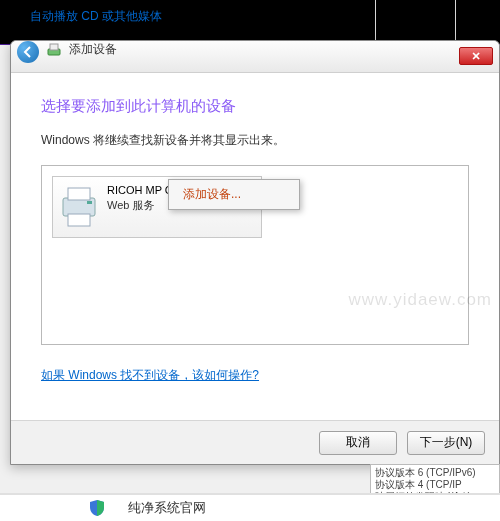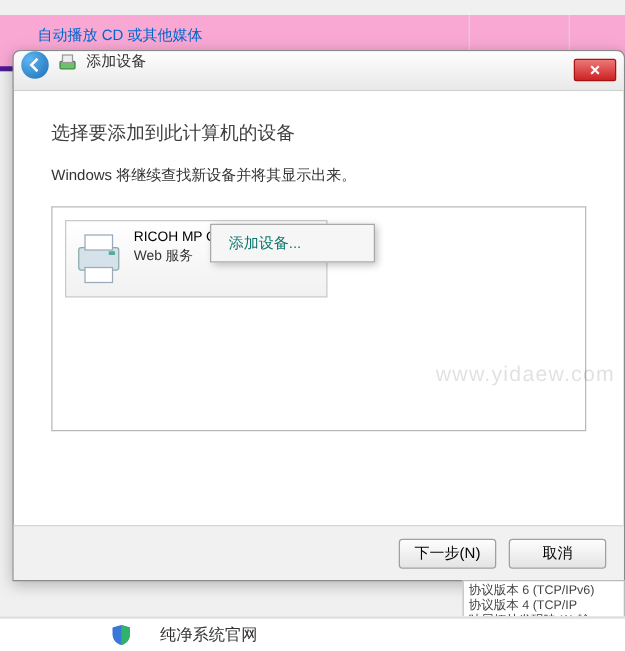--- a/index.html
+++ b/index.html
@@ -1,34 +1,34 @@
 <!DOCTYPE html>
 <html><head>
   <meta charset="utf-8">
   <style>
     *{box-sizing:border-box;margin:0;padding:0;font-family:"Microsoft YaHei","Segoe UI",Tahoma,sans-serif}
     body{width:500px;height:521px;background:#f0f0f0;position:relative;overflow:hidden;font-size:12px}
-    .cp-strip{position:absolute;left:0;top:12px;right:0;height:45px;background:#f9a8d4;border-bottom:4px solid #4c1d95}
+    .cp-strip{position:absolute;left:0;top:0;right:0;height:45px;background:#000000;border-bottom:1px solid #4c1d95}
     .cp-link-left{position:absolute;left:30px;top:8px;color:#0066cc}
     .cp-rsep{position:absolute;top:0;bottom:0;width:1px;background:#d6d6d6}
     .cp-right-link{position:absolute;top:8px;color:#0066cc;font-size:11px;cursor:pointer}
     .wizard{position:absolute;left:10px;top:40px;width:490px;height:425px;background:#fff;border:1px solid #8a8a8a;border-radius:6px 6px 0 0;box-shadow:0 3px 12px rgba(0,0,0,.25)}
     .wiz-title{height:32px;background:linear-gradient(#fdfdfd,#e9e9e9);border-bottom:1px solid #cfcfcf;border-radius:6px 6px 0 0;display:flex;align-items:flex-start;padding:0 6px;gap:6px}
     .back-btn{width:22px;height:22px;border-radius:50%;background:radial-gradient(circle at 30% 30%,#5fb4f0,#1b6fb5);display:flex;align-items:center;justify-content:center;color:#fff;font-size:13px;cursor:pointer}
     .t-icon{width:18px;height:18px;display:inline-flex;align-items:center;justify-content:center}
     .t-text{font-size:12px;color:#333}
-    .inst-head{padding:24px 30px 6px 30px;color:#404040;font-size:15px}
+    .inst-head{padding:24px 30px 6px 30px;color:#8b5cf6;font-size:15px}
     .inst-sub{padding:10px 30px 0 30px;color:#333;font-size:12px}
     .dev-pane{margin:16px 30px 8px 30px;border:1px solid #b9b9b9;height:180px;padding:10px;background:#fff;overflow:auto}
     .dev-item{width:210px;border:1px solid #c8c8c8;background:linear-gradient(#fff,#f1f1f1);padding:6px;display:flex;gap:8px;position:relative;cursor:pointer}
     .printer-ico{width:40px;height:48px;display:flex;align-items:center;justify-content:center}
     .dev-text{font-size:11px;color:#333;line-height:1.4}
     .dev-text .nm{color:#000}
     .ctx-menu{position:absolute;left:115px;top:2px;width:132px;background:#f6f6f6;border:1px solid #aaa;box-shadow:2px 2px 6px rgba(0,0,0,.25);z-index:5}
-    .ctx-item{padding:6px 14px;font-size:12px;color:#0f766e;cursor:pointer}
+    .ctx-item{padding:6px 14px;font-size:12px;color:#c2410c;cursor:pointer}
     .ctx-high{border:2px solid #e63b2e}
     .link-help{display:inline-block;margin:14px 0 0 30px;color:#0066cc;text-decoration:underline;cursor:pointer;font-size:12px}
     .wiz-foot{position:absolute;left:0;right:0;bottom:0;height:44px;border-top:1px solid #d6d6d6;background:#f1f1f1;display:flex;align-items:center;justify-content:flex-end;gap:10px;padding:0 14px}
     .wbtn{min-width:78px;height:24px;border:1px solid #a0a0a0;background:linear-gradient(#fdfdfd,#e4e4e4);border-radius:3px;font-size:12px;cursor:pointer}
     .close-x{position:absolute;right:6px;top:6px;width:34px;height:18px;background:linear-gradient(#e77,#c22);border:1px solid #a11;border-radius:2px;display:flex;align-items:center;justify-content:center;color:#fff;font-weight:bold;font-size:11px;cursor:pointer}
     .bk-panel{position:absolute;left:370px;top:464px;width:130px;height:40px;background:#fff;border:1px solid #bbb;font-size:10px;padding:2px 4px;color:#444;line-height:1.2}
     .watermark{position:absolute;right:8px;top:290px;font-size:17px;color:rgba(0,0,0,.12);letter-spacing:1px}
     .footer-logo{position:absolute;left:0;bottom:0;right:0;height:28px;background:#fff;border-top:2px solid #e0e0e0;display:flex;align-items:center;padding-left:88px;gap:22px;font-size:13px;color:#333}
     .logo-shield{width:18px;height:18px}
   </style>
@@ -75,24 +75,25 @@
         <div class="nm">RICOH MP C3503</div>
         <div>Web 服务</div>
       </div>
 
       <div class="ctx-menu">
         <div class="ctx-item">添加设备...</div>
       </div>
     </div>
   </div>
 
+  <a class="link-help">如果 Windows 找不到设备，该如何操作?</a>
 
   <div class="wiz-foot">
+    <button class="wbtn">取消</button>
     <button class="wbtn">下一步(N)</button>
-    <button class="wbtn">取消</button>
   </div>
 </div>
 
 <div class="bk-panel">
   <div>协议版本 6 (TCP/IPv6)</div>
   <div>协议版本 4 (TCP/IP</div>
   <div>叶层拓扑发现映 I/A 输…</div>
 </div>
 
 <div class="watermark">www.yidaew.com</div>

